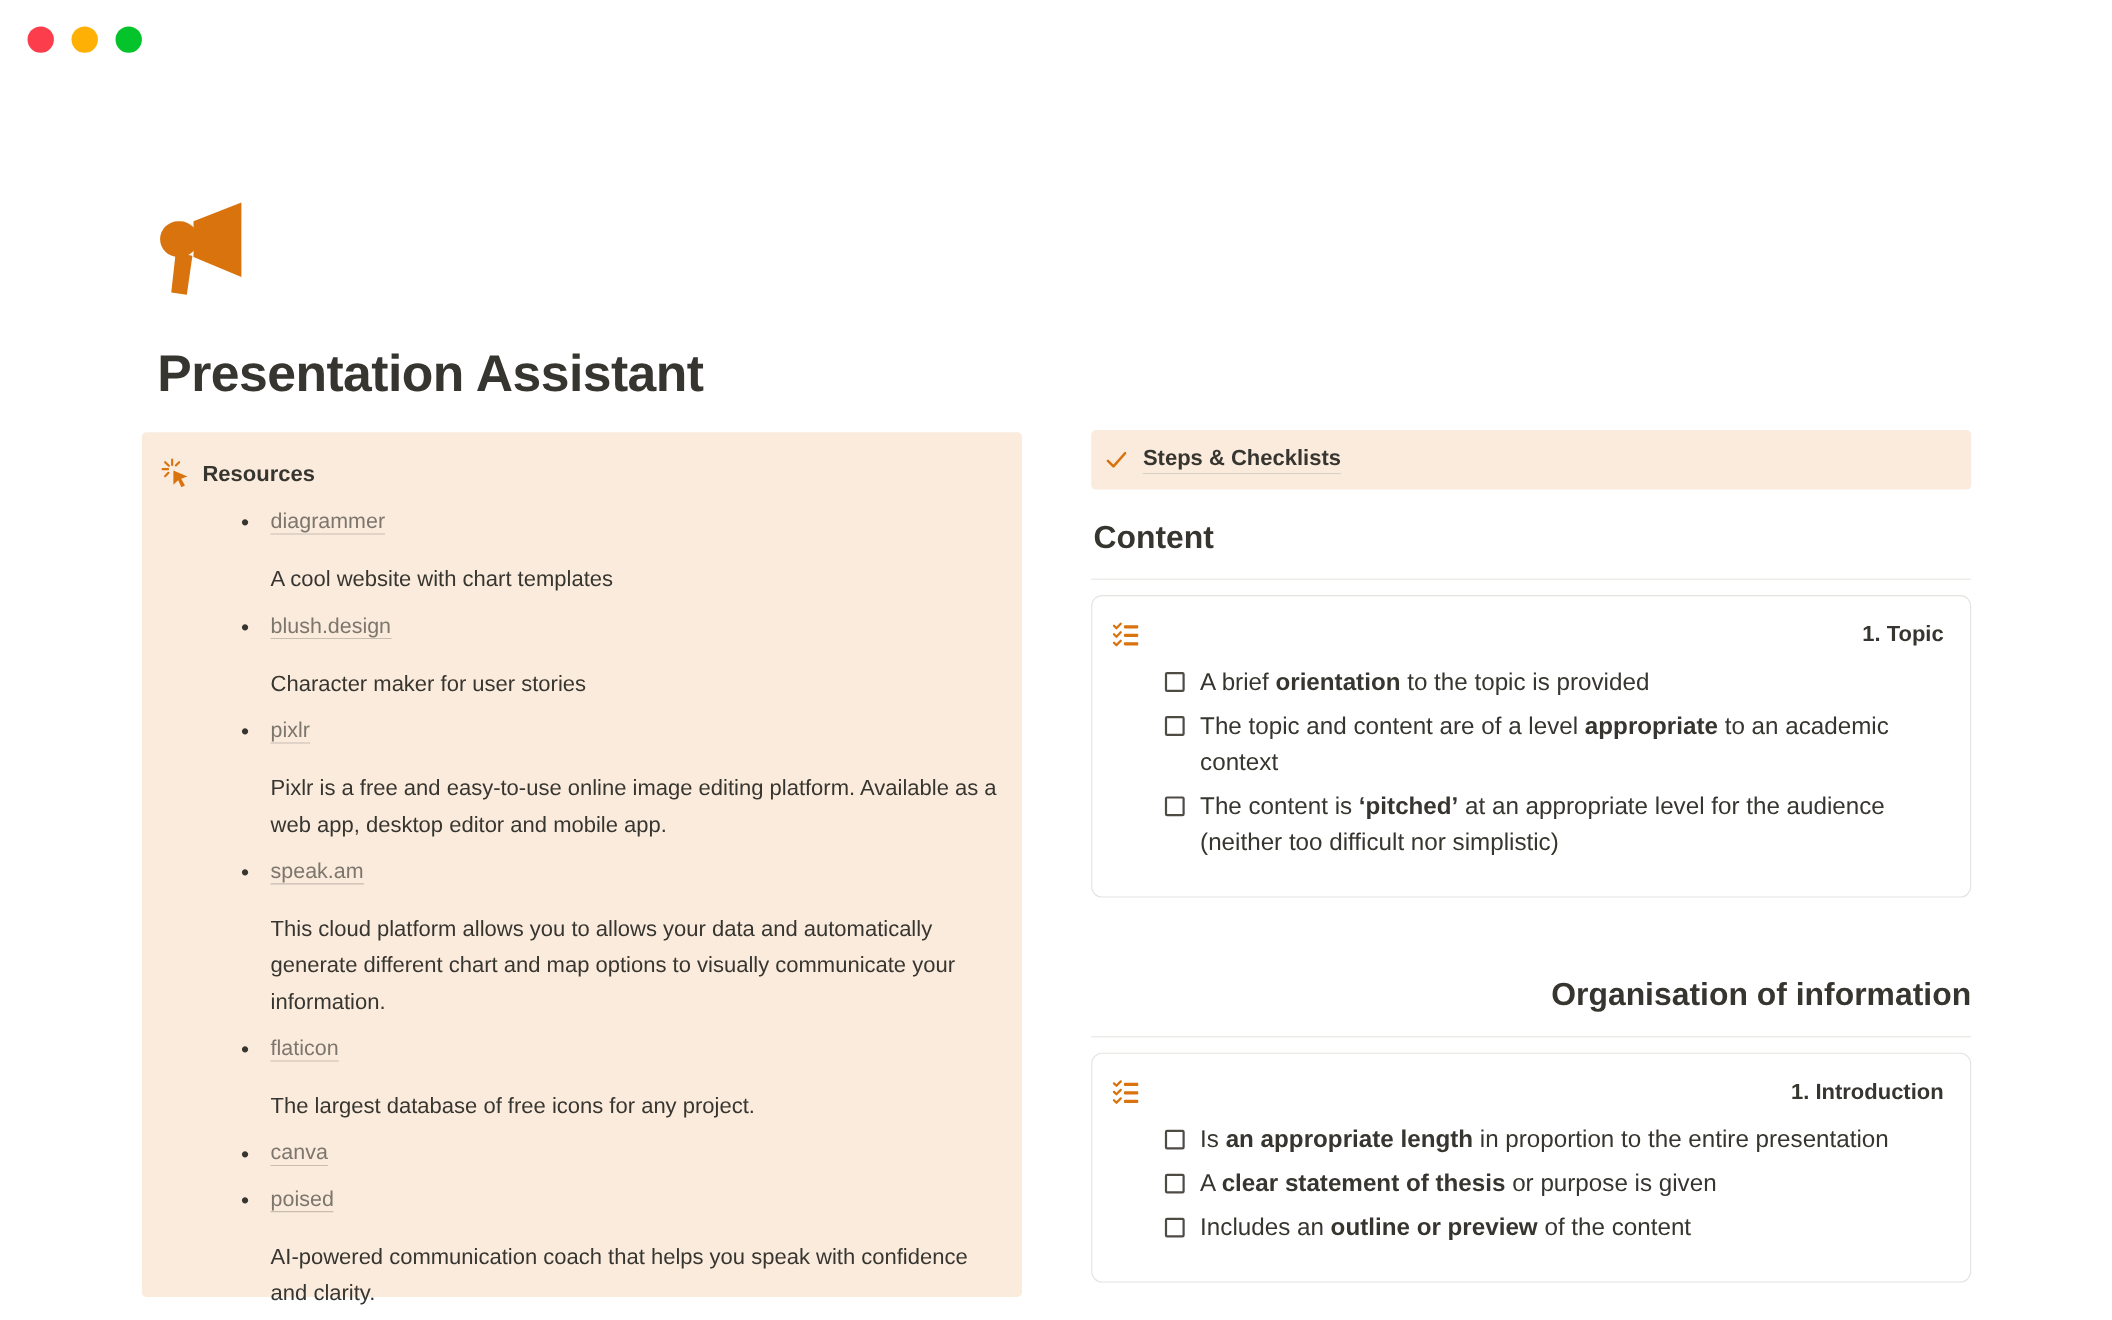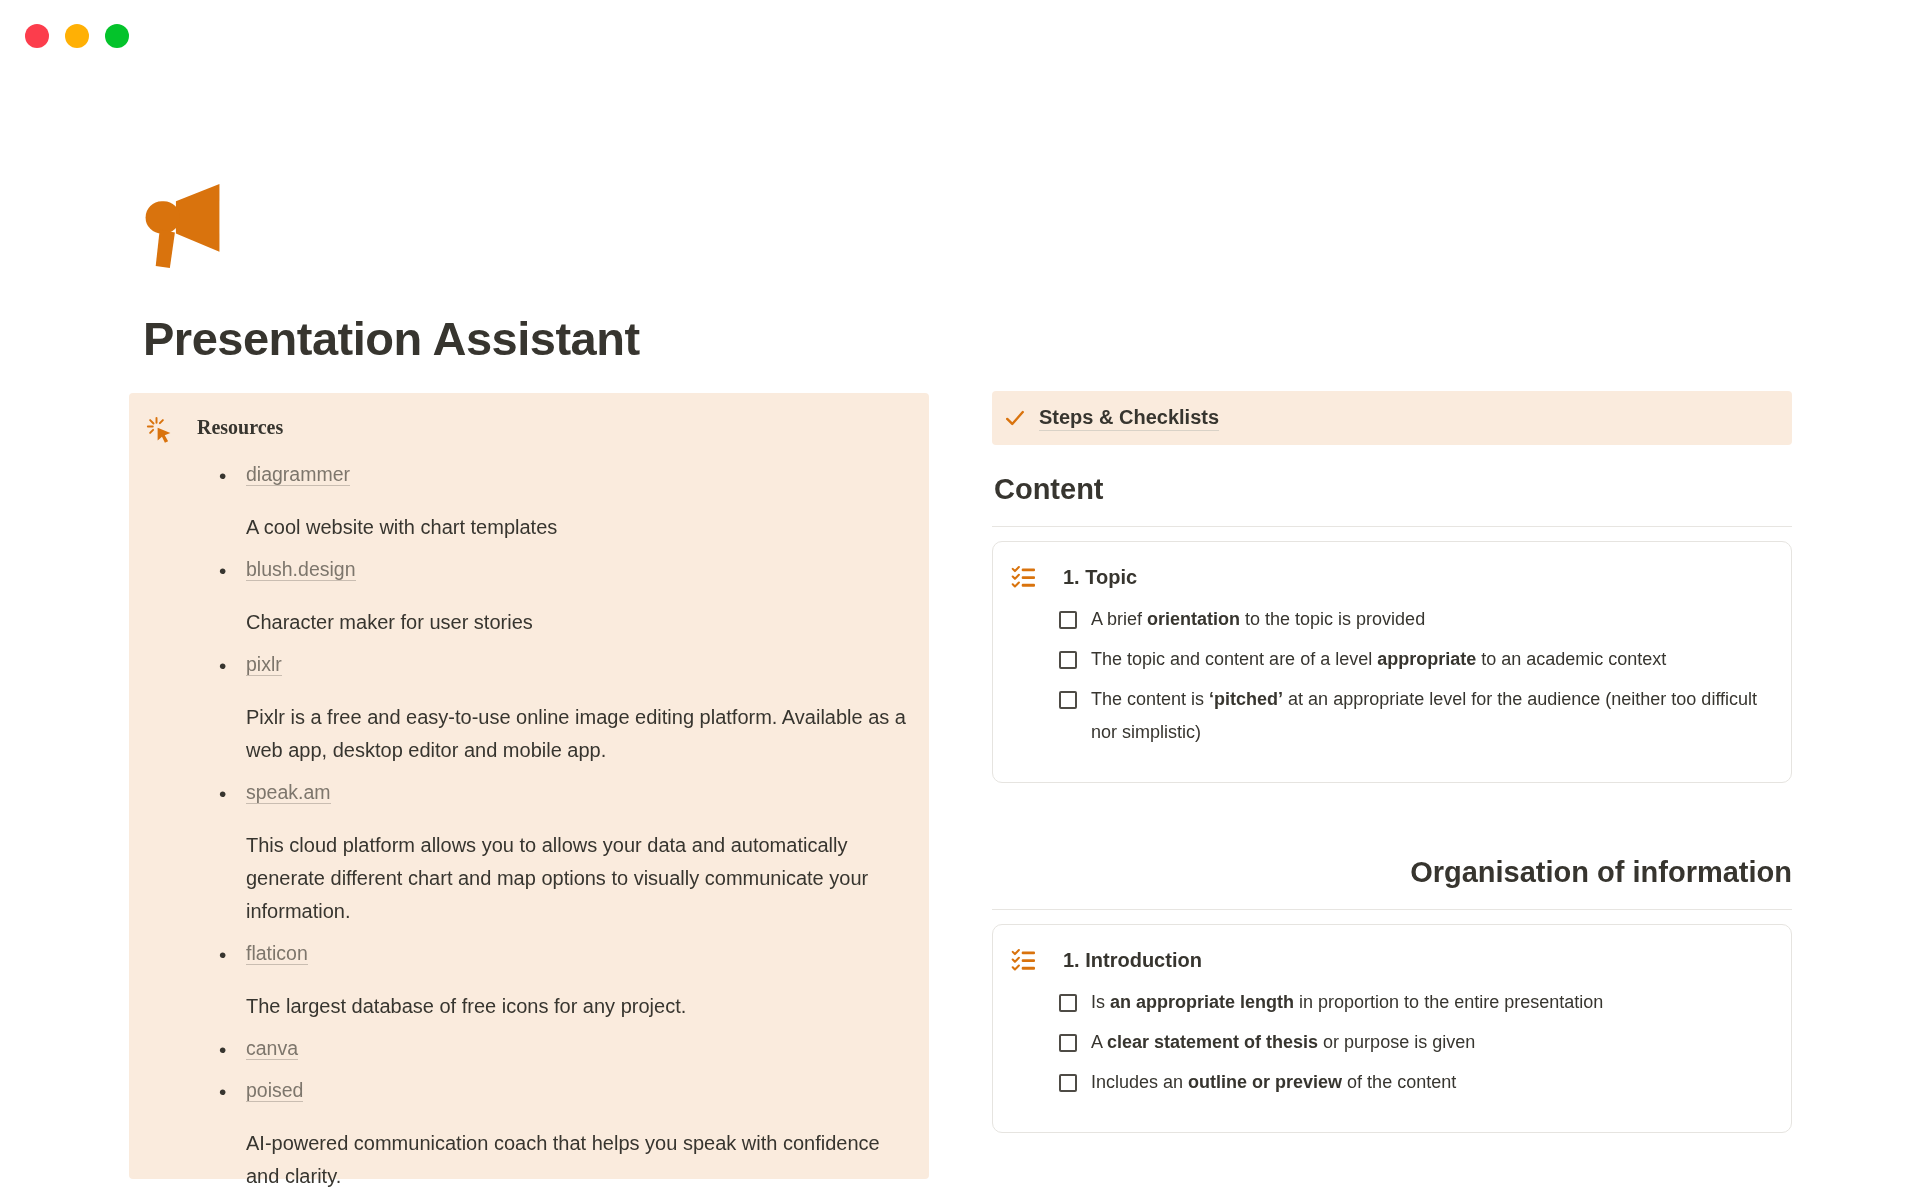--- a/index.html
+++ b/index.html
@@ -22,21 +22,21 @@
   .dot{width:24px;height:24px;border-radius:50%;}
   
   .page-icon{position:absolute;left:145px;top:181px;width:76px;height:88px;cursor:pointer;}
   .page-icon svg{display:block;width:76px;height:88px;}
   .page-title{position:absolute;left:129px;top:297px;margin:14px;font-size:47px;font-weight:700;letter-spacing:-0.5px;color:var(--text);}
   
   .resources{
     position:absolute;left:129px;top:393px;width:800px;height:786px;
     background:var(--panel);border-radius:4px;padding:23px 20px 0 17px;
   }
-  .res-head{display:flex;align-items:flex-start;gap:24px;font-family:Liberation Serif, serif;}
+  .res-head{display:flex;align-items:flex-end;gap:11px;}
   .res-icon svg{display:block;width:27px;height:27px;}
   .res-title{font-size:20px;font-weight:700;}
   .res-list{list-style:none;margin:15px 0 0 0;padding:0;}
   .res-item{position:relative;margin:0 0 9px 100px;}
   .bullet{position:absolute;left:-27px;top:1px;font-size:21px;line-height:33px;color:var(--text);}
   .res-link{
     font-size:19.5px;line-height:33px;color:var(--muted-link);
     border-bottom:1px solid rgba(55,53,47,0.25);text-decoration:none;cursor:pointer;
   }
   .res-desc{font-size:20px;line-height:33px;margin-top:20px;max-width:700px;color:var(--text);}
@@ -48,30 +48,30 @@
   }
   .check-icon svg{display:block;width:22px;height:22px;}
   .banner-label{font-size:20px;font-weight:600;border-bottom:1px solid #D9D2C7;padding-bottom:1px;}
   .sec-heading{margin:28px 0 0 2px;font-size:29px;font-weight:700;color:var(--text);}
   .cl-section:not(:first-child) .sec-heading{margin-top:73px;text-align:right;}
   .divider{height:1px;background:var(--divider);margin-top:20px;}
   .card{
     margin-top:14px;border:1px solid var(--card-border);border-radius:10px;
     background:#fff;padding:23px 24px 26px 18px;
   }
-  .card-head{display:flex;align-items:center;gap:28px;}
+  .card-head{display:flex;align-items:center;gap:28px;justify-content:space-between;}
   .cl-icon svg{display:block;width:24px;height:24px;}
   .card-title{font-size:20px;font-weight:700;}
   .items{margin:14px 0 0 48px;}
   .check-item{display:flex;align-items:flex-start;margin-bottom:7px;}
   .checkbox{
     flex:0 0 auto;width:18px;height:18px;border:2px solid #4E4B45;border-radius:2px;
     margin:8px 14px 0 0;cursor:pointer;background:transparent;
   }
-  .check-text{font-size:18px;line-height:33px;max-width:670px;color:var(--text);}
+  .check-text{font-size:22px;line-height:33px;max-width:670px;color:var(--text);}
   .check-text b{font-weight:700;}
 </style>
 </head>
 <body>
 
 <div id="app">
 
   <div class="traffic">
     <span class="dot" id="dot-close" style="background: rgb(252, 61, 76);"></span>
     <span class="dot" id="dot-min" style="background: rgb(255, 176, 5);"></span>

